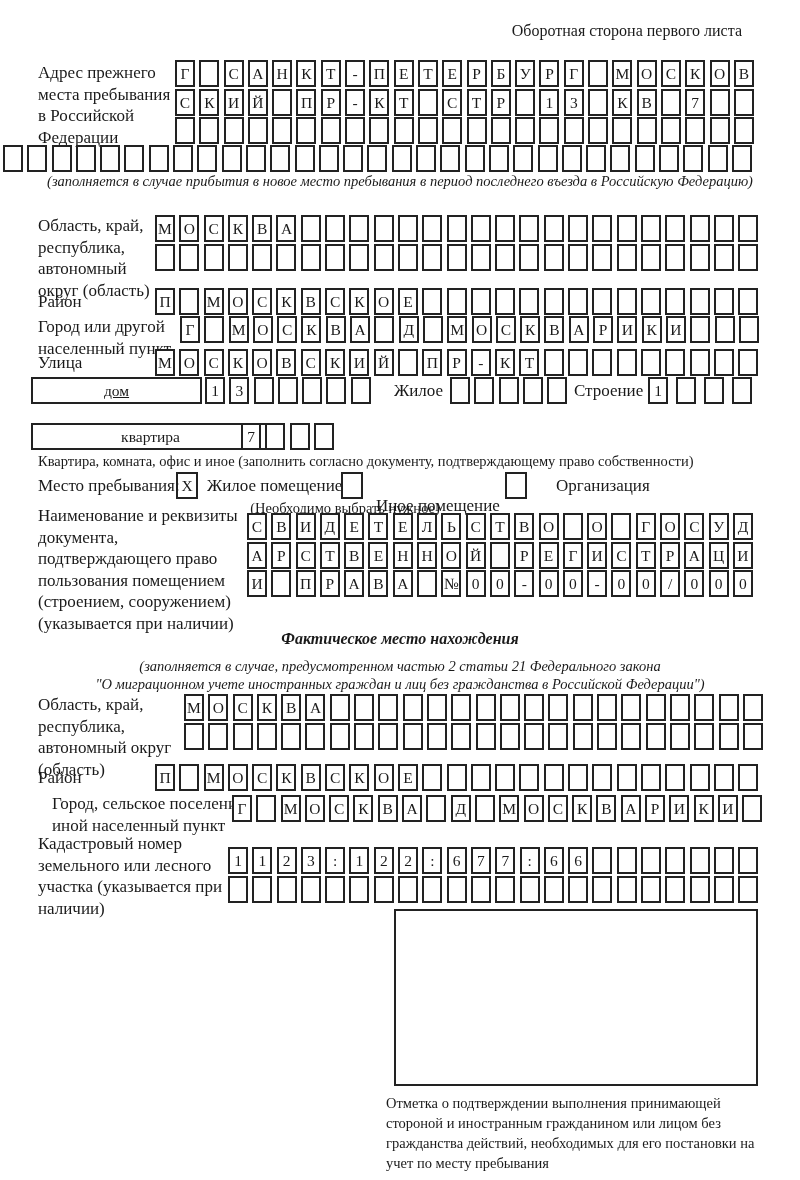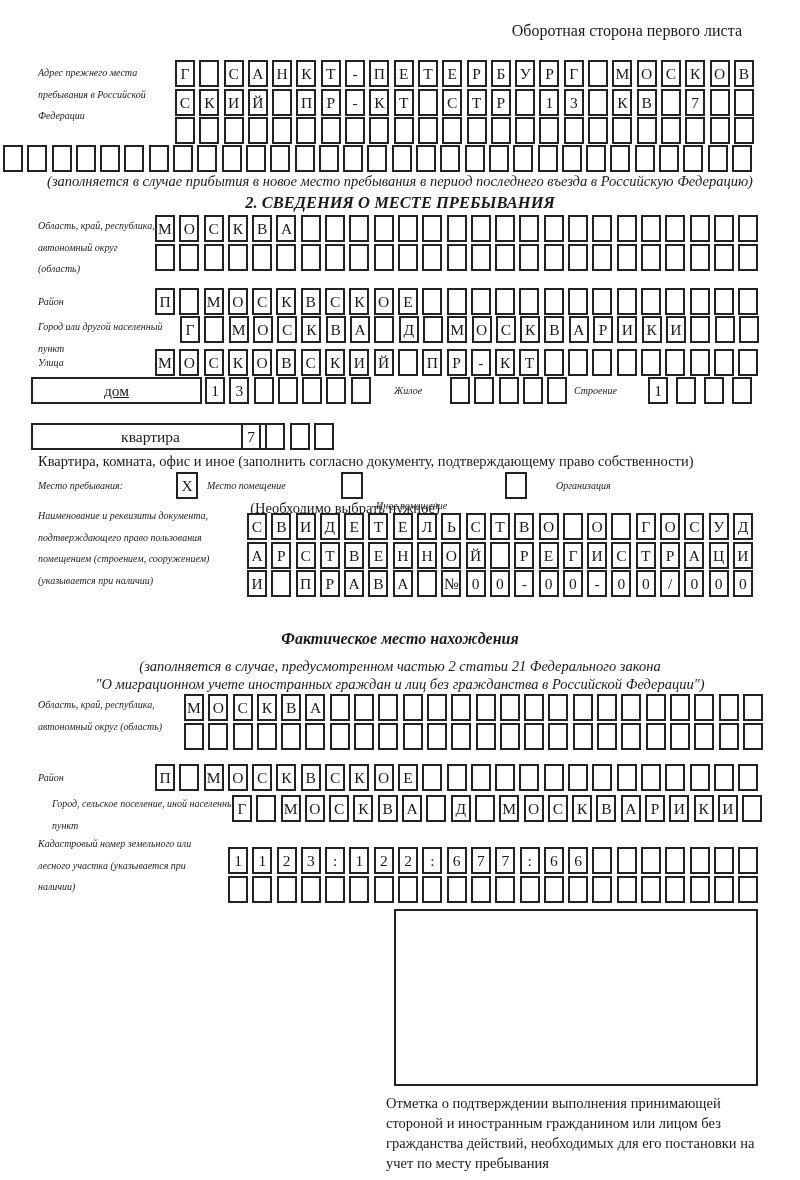--- a/index.html
+++ b/index.html
@@ -2,21 +2,21 @@
 <html><head>
 <meta charset="utf-8">
 <style>
   html,body { margin:0; padding:0; background:#fff; }
   .page {
     position:relative; width:800px; height:1180px; background:#fff;
     font-family:"Liberation Serif","DejaVu Serif",serif; color:#1a1a1a;
     overflow:hidden;
   }
   .abs { position:absolute; }
-  .lbl { font-size:10px; line-height:21.5px;font-style:italic; }
+  .lbl { font-size:17px; line-height:21.5px; }
   .caption { font-size:14.5px; line-height:18px; }
   .center { width:800px; left:0; text-align:center;font-style:italic; }
   .bold { font-weight:bold; }
   .cells-row { display:flex; gap:4.3px; }
   .rows .cells-row { margin-bottom:1.6px; }
   .cell {
     box-sizing:border-box; flex:0 0 20px; width:20px; height:27px;
     border:2px solid #222; background:#fff;
     display:flex; align-items:center; justify-content:center;
     font-size:15.5px; line-height:23px;
@@ -149,21 +149,20 @@
       <span class="cell"></span>
       <span class="cell"></span>
       <span class="cell"></span>
       <span class="cell"></span>
       <span class="cell"></span>
       <span class="cell"></span>
       <span class="cell"></span>
     </div>
   <div class="abs caption center" style="top:172px;">(заполняется в случае прибытия в новое место пребывания в период последнего въезда в Российскую Федерацию)</div>
 
-  <div class="abs center bold" style="top:193px; font-size:16.5px;">2. СВЕДЕНИЯ О МЕСТЕ ПРЕБЫВАНИЯ</div>
 
   <div class="abs lbl" style="top:215px; left:38px; width:120px;">Область, край, республика, автономный округ (область)</div>
   <div class="abs rows" style="top:215px; left:155px;">
     <div class="cells-row">
         <span class="cell">М</span>
         <span class="cell">О</span>
         <span class="cell">С</span>
         <span class="cell">К</span>
         <span class="cell">В</span>
         <span class="cell">А</span>
@@ -332,21 +331,21 @@
   <div class="abs cells-row" style="top:423px; left:241px;">
       <span class="cell">7</span>
       <span class="cell"></span>
       <span class="cell"></span>
       <span class="cell"></span>
     </div>
   <div class="abs caption" style="top:452px; left:38px;">Квартира, комната, офис и иное (заполнить согласно документу, подтверждающему право собственности)</div>
 
   <div class="abs lbl" style="top:475px; left:38px;">Место пребывания:</div>
   <div class="abs checkbox" style="top:472px; left:176px;">X</div>
-  <div class="abs lbl" style="top:475px; left:207px;">Место помещение</div>
+  <div class="abs lbl" style="top:475px; left:207px;">Жилое помещение</div>
   <div class="abs checkbox" style="top:472px; left:341px;"></div>
   <div class="abs lbl" style="top:475px; left:376px;margin-top:20px;">Иное помещение</div>
   <div class="abs checkbox" style="top:472px; left:505px;"></div>
   <div class="abs lbl" style="top:475px; left:556px;">Организация</div>
   <div class="abs caption" style="top:499px; left:0; width:690px; text-align:center;">(Необходимо выбрать нужное)</div>
 
   <div class="abs lbl" style="top:505px; left:38px; width:215px;">Наименование и реквизиты документа, подтверждающего право пользования помещением (строением, сооружением) (указывается при наличии)</div>
   <div class="abs rows" style="top:513px; left:247px;">
     <div class="cells-row">
         <span class="cell">С</span>

